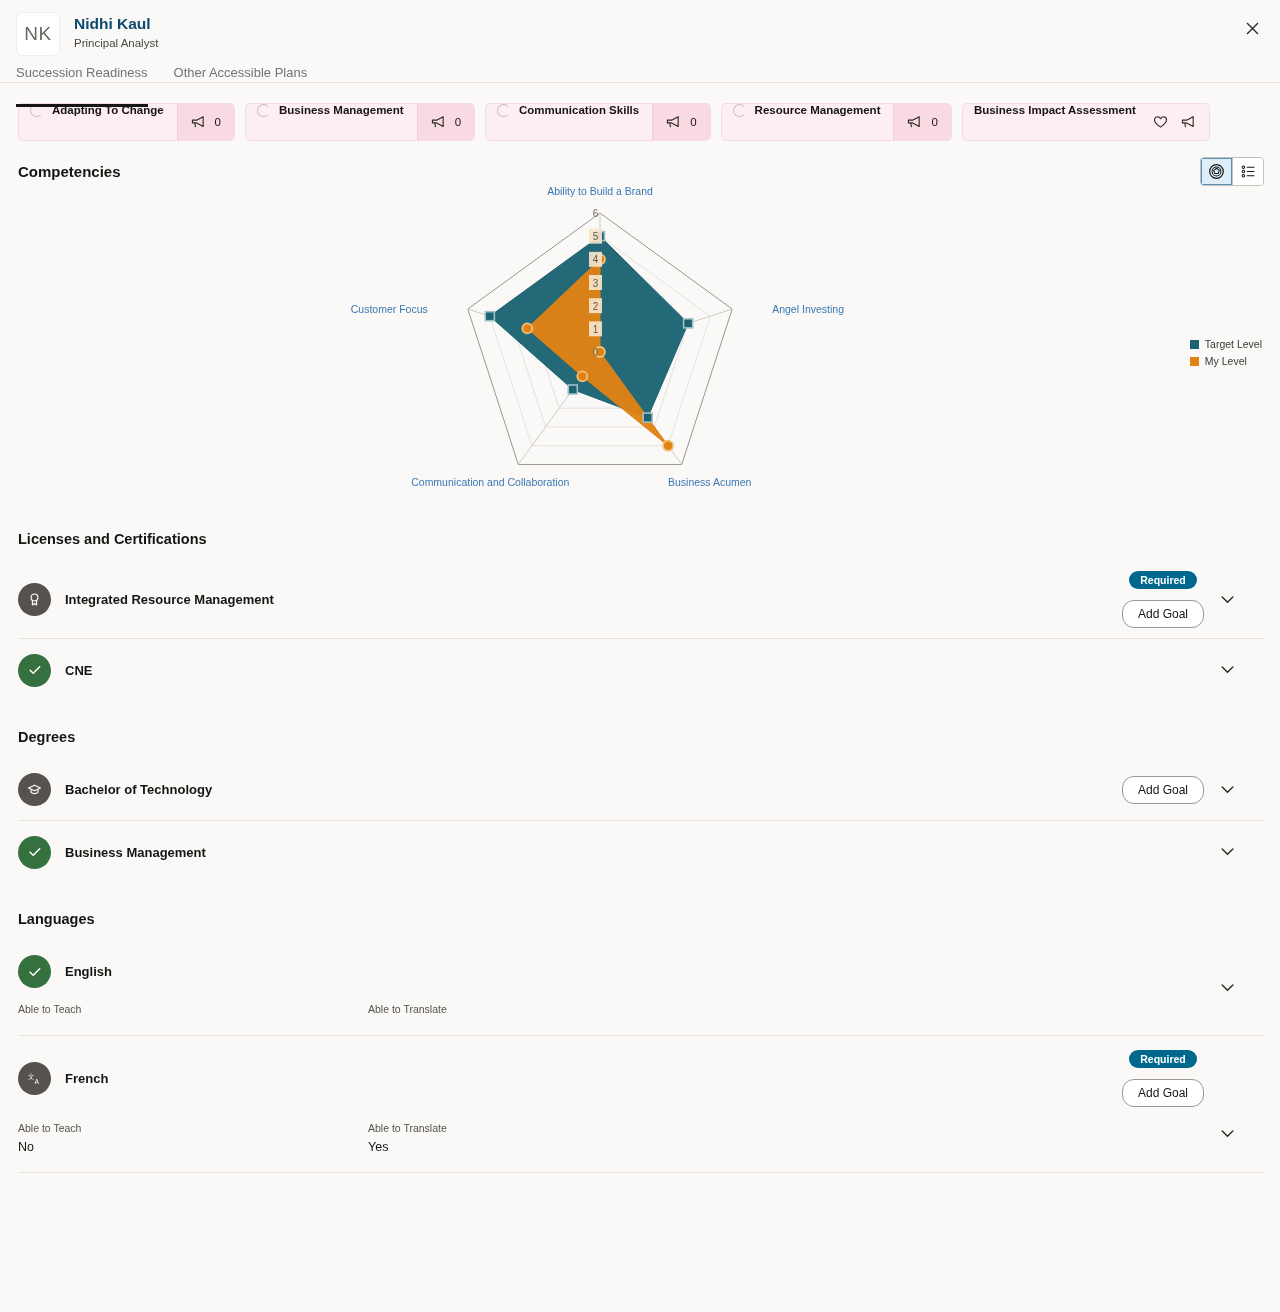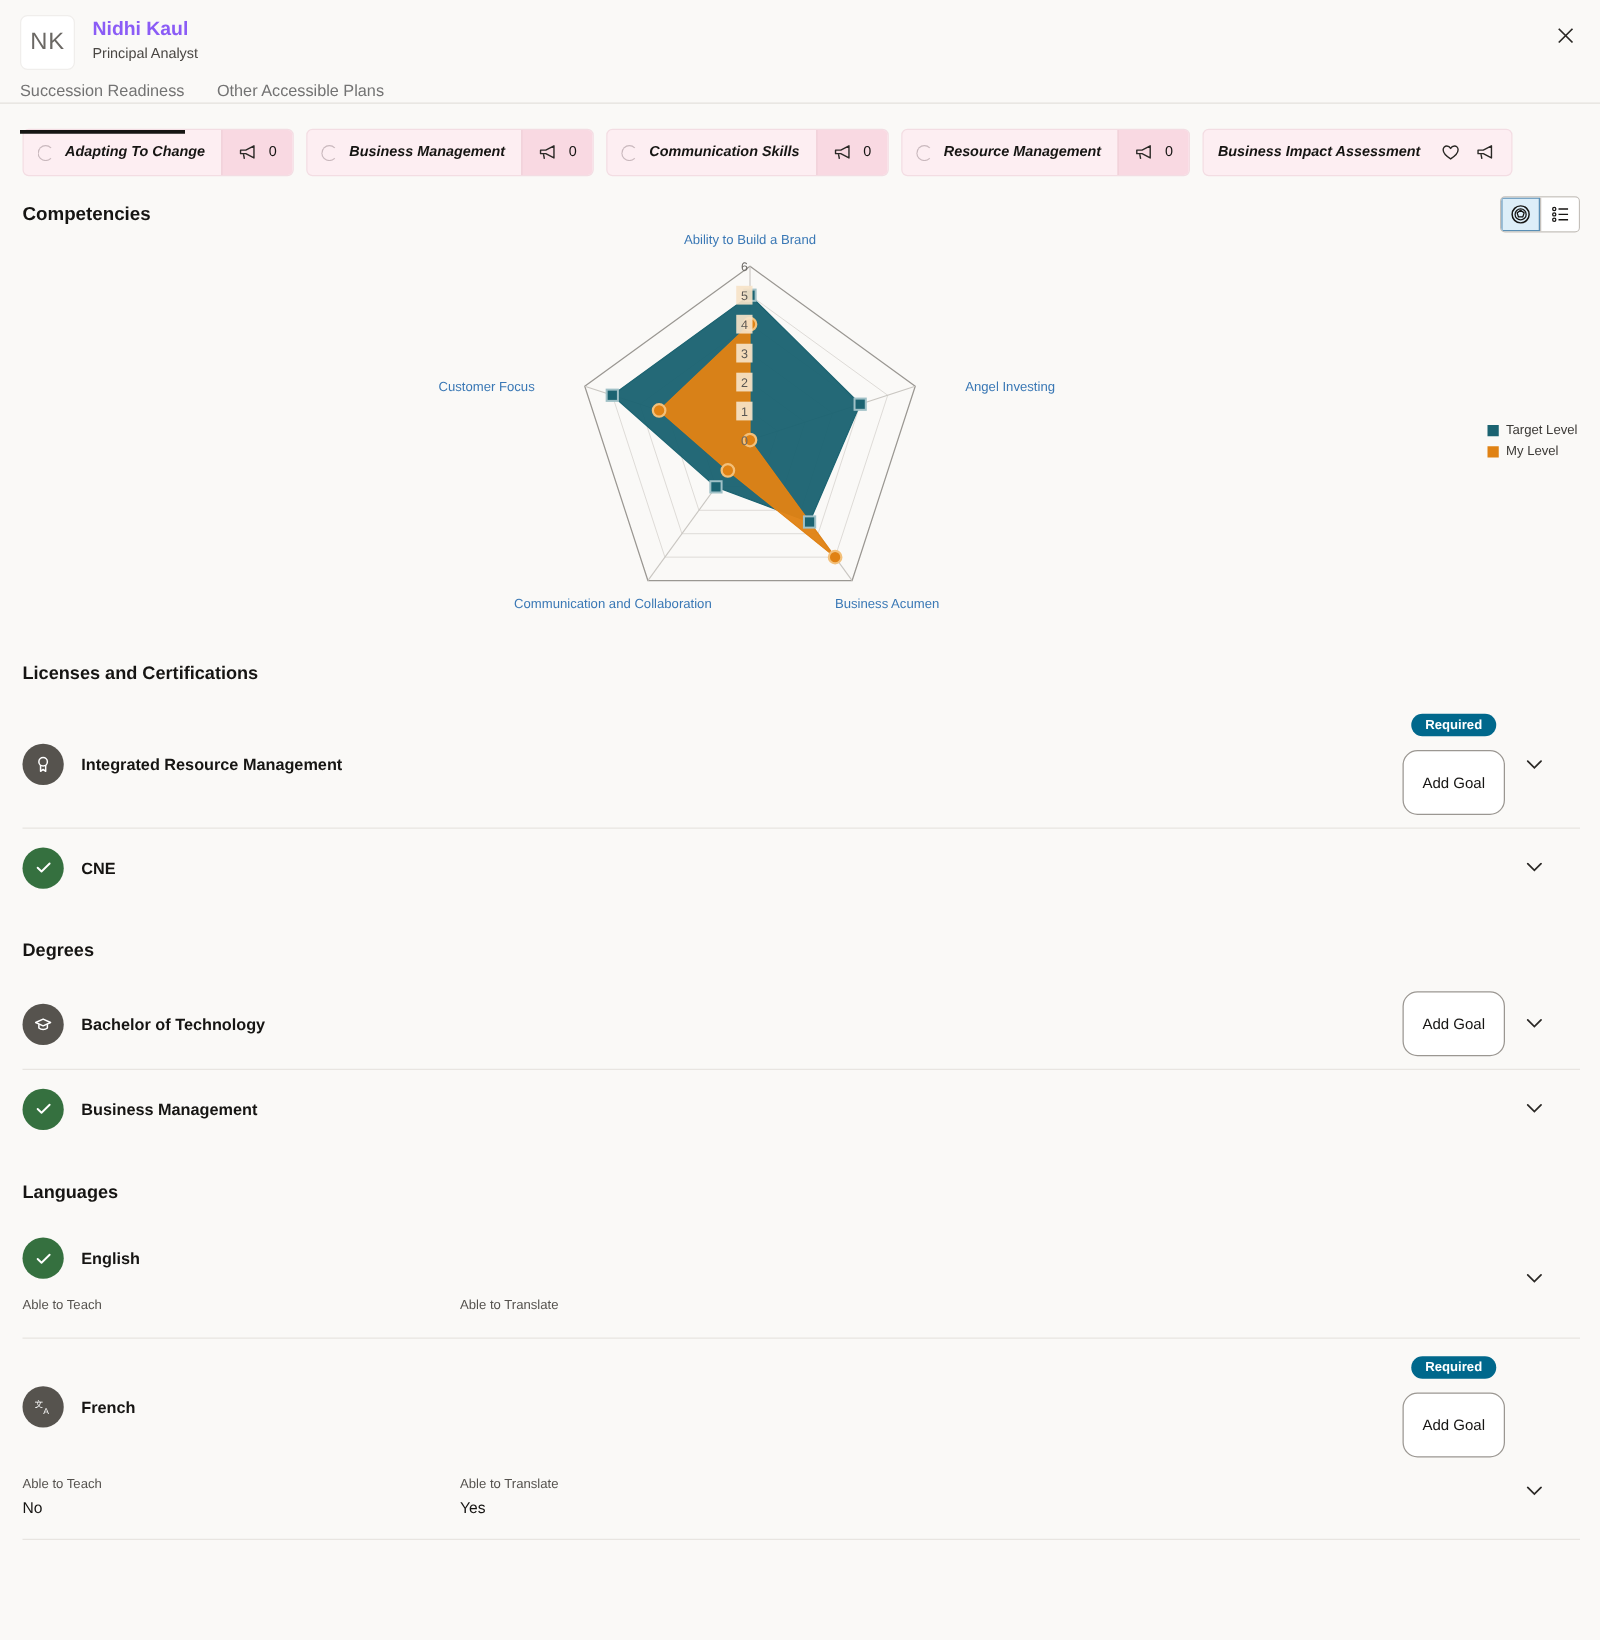--- a/index.html
+++ b/index.html
@@ -21,42 +21,42 @@
   }
   .hdr-row { display: flex; align-items: flex-start; padding: 12px 0 0 16px; }
   .avatar {
     width: 44px; height: 44px; border-radius: 6px;
     background: #ffffff; border: 1px solid #f0eeec;
     display: flex; align-items: center; justify-content: center;
     font-size: 19px; color: #6b6864; letter-spacing: .5px;
     flex: none;
   }
   .who { margin-left: 14px; padding-top: 2px; }
-  .who .name { font-size: 15.5px; font-weight: bold; line-height: 19px; color: #8b5cf6; }
+  .who .name { font-size: 15.5px; font-weight: bold; line-height: 19px; color: #0c4a6e; }
   .who .role { font-size: 11.5px; color: #4a4743; line-height: 16px; margin-top: 2px; }
   .tabs { display: flex; gap: 26px; padding: 9px 0 0 16px; }
   .tab {
     font-size: 13px; color: #737373; padding-bottom: 24px;
     border-bottom: 3px solid transparent; cursor: pointer;
   }
   .tab.active { border-bottom-color: #161513; }
   .close-btn {
     position: absolute; top: 18px; right: 18px;
     width: 20px; height: 20px; cursor: pointer;
     display: flex; align-items: center; justify-content: center;
     color: #3b3936; font-size: 15px; line-height: 1;
   }
   
   .chips { display: flex; gap: 10px; padding: 20px 16px 0 18px; flex-wrap: nowrap; }
   .chip {
     display: flex; align-items: stretch;
     background: #fdeef2; border: 1px solid #f3dde3;
     border-radius: 5px; height: 38px; overflow: hidden;
   }
-  .chip-main { display: flex; align-items: center; gap: 9px; padding: 0 13px 0 11px; font-style: italic; }
+  .chip-main { display: flex; gap: 9px; padding: 0 13px 0 11px; }
   .chip-label { font-size: 11.5px; font-weight: bold; color: #161513; white-space: nowrap; }
   .ring {
     width: 13px; height: 13px; border-radius: 50%;
     border: 1.6px solid #c9b8bd; border-right-color: transparent;
     flex: none;
   }
   .chip-count {
     display: flex; align-items: center; gap: 9px;
     background: #f9d9e2; padding: 0 13px; border-left: 1px solid #f0cfd8;
   }
@@ -108,21 +108,21 @@
     padding-right: 60px;
     flex-direction: column;
   }
   .badge {
     background: #00688c; color: #ffffff;
     font-size: 10.5px; font-weight: bold;
     border-radius: 11px; padding: 3px 11px; white-space: nowrap;
   }
   .btn-outline {
     border: 1px solid #9b9792; background: #ffffff;
-    border-radius: 12px; padding: 18px 15px;
+    border-radius: 12px; padding: 6px 15px;
     font-size: 12px; color: #161513; cursor: pointer;
     font-family: "Liberation Sans", sans-serif;
   }
   .chev {
     position: absolute; right: 30px; top: 50%; transform: translateY(-50%);
     cursor: pointer; color: #2b2926;
   }
   
   .lang-row { display: block; position: relative; border-bottom: 1px solid #e8e5e1; padding: 14px 0 16px 0; }
   .lang-head { display: flex; align-items: center; }

